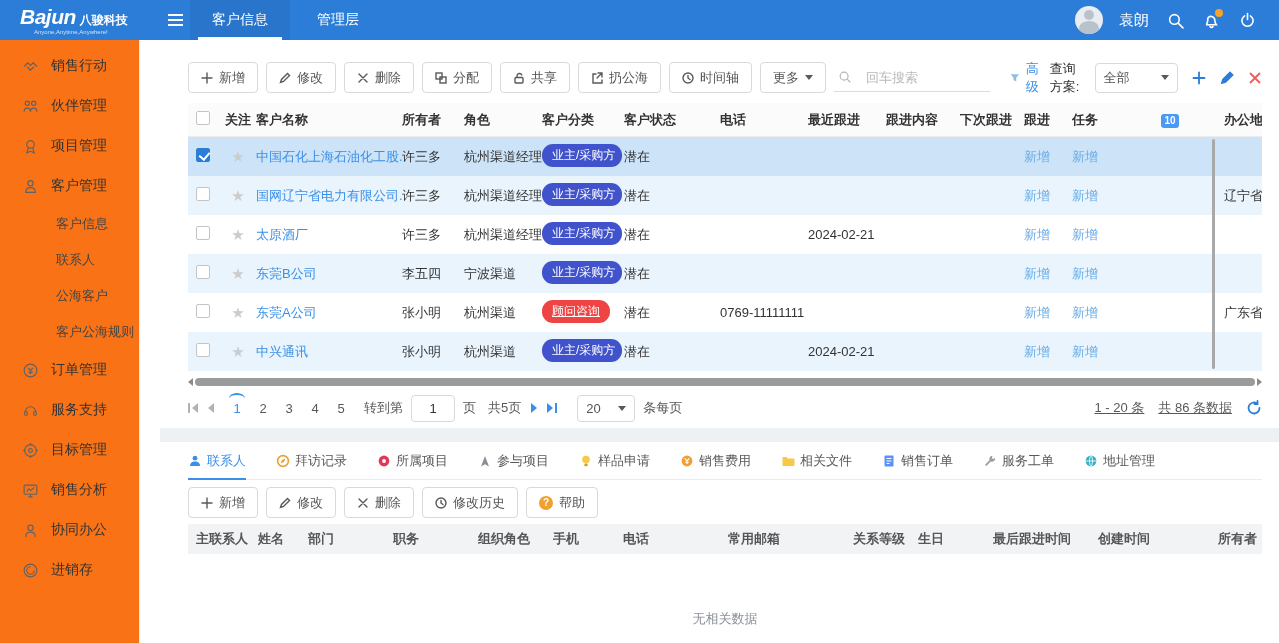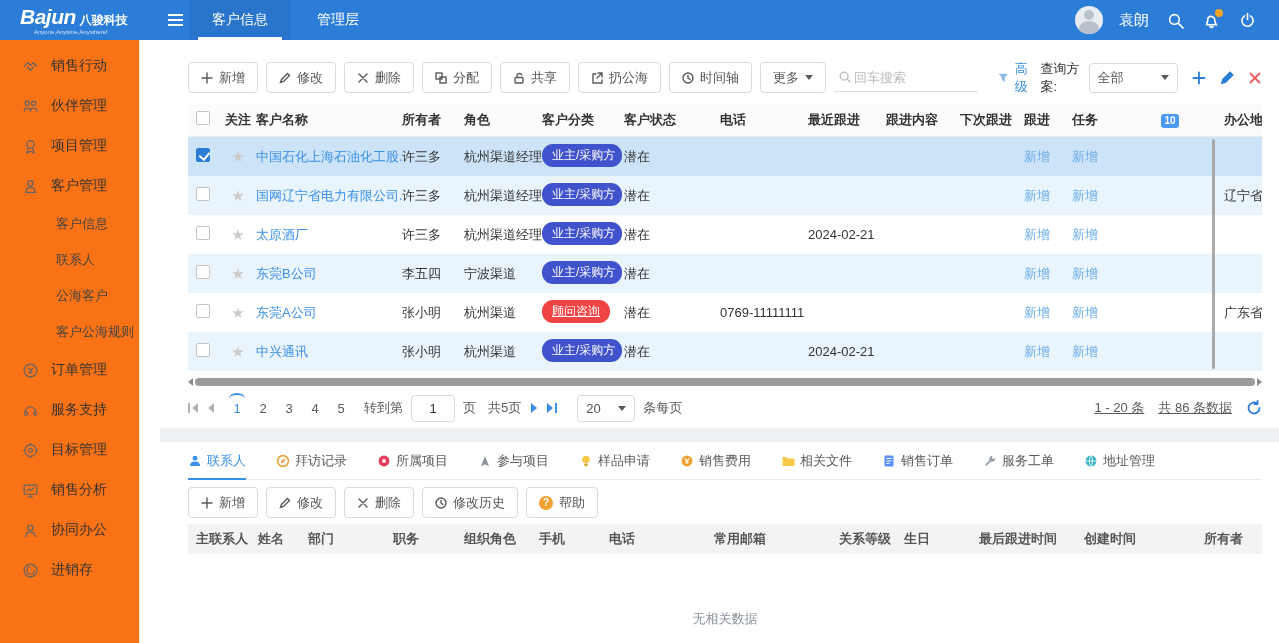--- a/index.html
+++ b/index.html
@@ -40,21 +40,21 @@
 
   
   .main { position:absolute; top:40px; left:160px; width:1119px; bottom:0; background:#fff; }
 
   
   .toolbar-row { position:absolute; top:22px; left:28px; right:17px; height:31px; display:flex; align-items:center; }
   .btn { display:inline-flex; align-items:center; gap:6px; height:31px; padding:0 12px; margin-right:8px;
     background:#fff; border:1px solid #d9d9d9; border-radius:4px; font-size:13px; color:#555; cursor:pointer; white-space:nowrap; }
   .btn svg { stroke:#595959; fill:none; stroke-width:1.4; stroke-linecap:round; width:12px; height:12px; }
   .caret-down { width:0; height:0; border-left:4px solid transparent; border-right:4px solid transparent; border-top:5px solid #595959; display:inline-block; }
-  .search-box { margin-left:auto; width:160px; display:flex; align-items:center; gap:2px;
+  .search-box { margin-left:auto; width:160px; display:flex; align-items:center; gap:14px;
     border-bottom:1px solid #dcdcdc; height:28px; padding:0 4px; }
   .search-box svg { stroke:#b5b5b5; fill:none; stroke-width:1.4; width:14px; height:14px; flex:none; }
   .search-box input { border:none; outline:none; width:120px; font-size:13px; color:#333; background:transparent; }
   .search-box input::placeholder { color:#b9b9b9; }
   .funnel { margin-left:20px; width:14px; height:14px; cursor:pointer; }
   .adv-link { color:#3a8fe8; margin:0 6px 0 6px; cursor:pointer; }
   .query-label { color:#333; margin-right:6px; }
   .select-box { display:inline-flex; align-items:center; justify-content:space-between; width:112px; height:30px;
     border:1px solid #d9d9d9; border-radius:4px; padding:0 8px; color:#555; cursor:pointer; }
   .mini-act { margin-left:14px; cursor:pointer; display:inline-flex; }
@@ -126,21 +126,21 @@
   .dtab { display:flex; align-items:center; gap:5px; height:38px; color:#595959; cursor:pointer; position:relative; font-size:13px; white-space:nowrap; }
   .dtab.active { color:#3a8fe8; }
   .dtab.active::after { content:""; position:absolute; left:0; right:0; bottom:0; height:2px; background:#3a8fe8; }
   .dtab svg { width:14px; height:14px; flex:none; }
   .dtoolbar { position:absolute; top:447px; left:28px; height:31px; display:flex; align-items:center; }
   .help-q { width:14px; height:14px; border-radius:50%; background:#f0a030; color:#fff; font-size:10px; font-weight:bold;
     display:inline-flex; align-items:center; justify-content:center; }
   .dhead { position:absolute; top:484px; left:28px; width:1074px; height:30px; background:#f2f3f5;
     display:flex; align-items:center; padding-left:8px; font-weight:bold; color:#555; overflow:hidden; }
   .dc { flex:none; white-space:nowrap; overflow:hidden; }
-  .dc0{width:62px}.dc1{width:50px}.dc2{width:85px}.dc3{width:71px}.dc4{width:75px}.dc5{width:70px}
+  .dc0{width:62px}.dc1{width:50px}.dc2{width:85px}.dc3{width:85px}.dc4{width:75px}.dc5{width:70px}
   .dc6{width:105px}.dc7{width:125px}.dc8{width:65px}.dc9{width:75px}.dc10{width:105px}.dc11{width:120px}.dc12{width:55px}
   .empty-state { position:absolute; top:570px; left:28px; width:1074px; text-align:center; color:#8a8f99; }
 </style>
 </head>
 <body>
 
 <div class="topbar">
   <div class="logo">
     <div class="logo-row">
       <span class="logo-main">Bajun</span>

